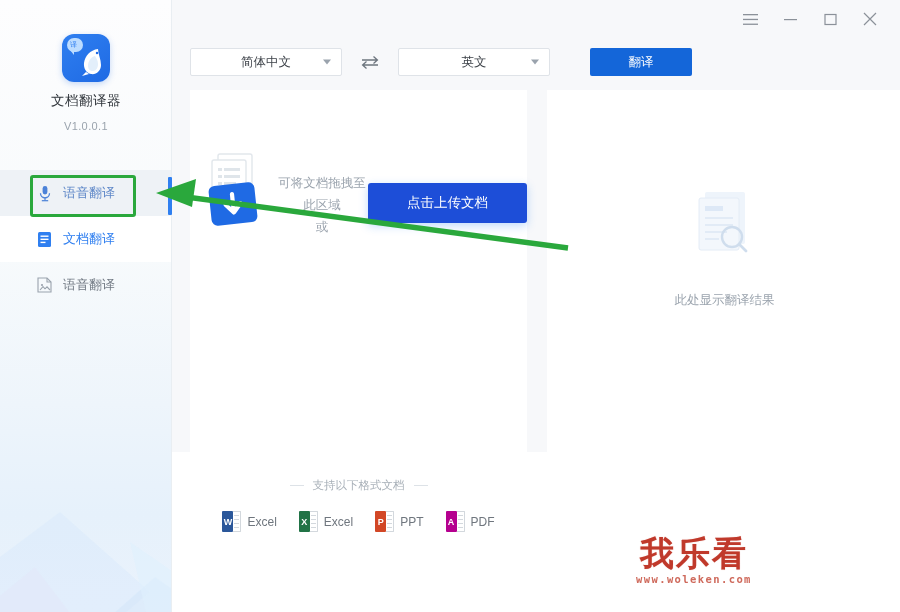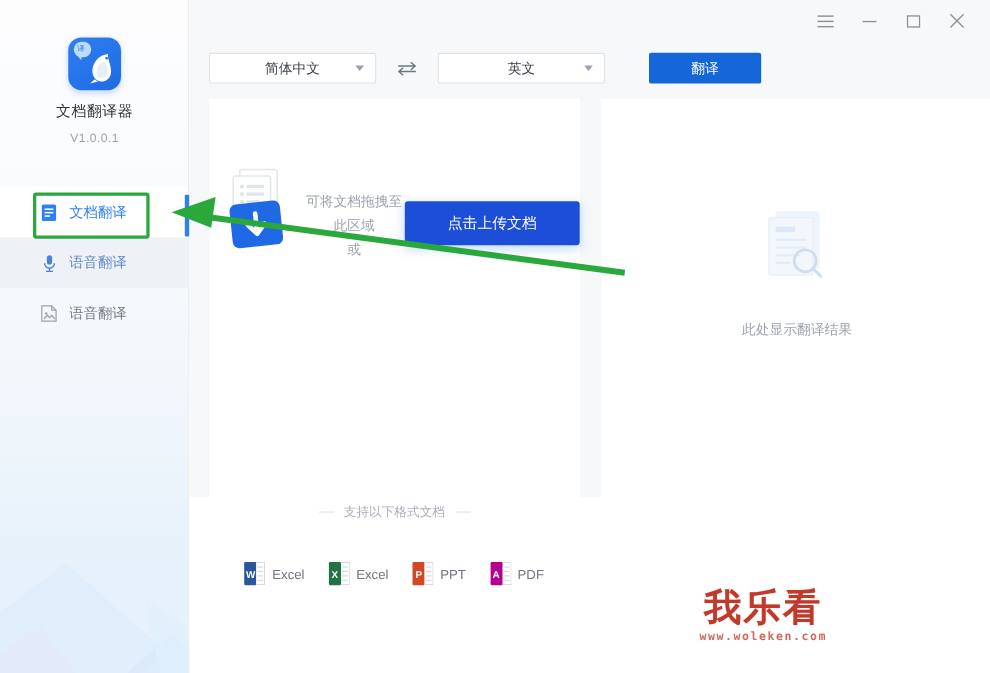--- a/index.html
+++ b/index.html
@@ -205,21 +205,21 @@
     background: #1d4ed8;
     border-radius: 3px;
     color: #fff; font-size: 13.5px;
     display: flex; align-items: center; justify-content: center;
     cursor: pointer;
     box-shadow: 0 3px 10px rgba(31,124,242,.28);
   }
 
   .formats {
     position: absolute; left: 0; right: 0; bottom: 42px;
-    display: flex; flex-direction: column; align-items: center; gap: 20px;
+    display: flex; flex-direction: column; align-items: center;
   }
   .fmt-head {
     display: flex; align-items: center; gap: 9px;
     font-size: 11.5px; color: #a8b0b8;
     margin-bottom: 18px;
   }
   .fmt-head .dash { width: 14px; height: 1px; background: #dde2e7; }
   .fmt-row { display: flex; align-items: center; gap: 22px; }
   .fmt { display: flex; align-items: center; gap: 6px; font-size: 12px; color: #6f767e; }
   .fmt-ico {
@@ -298,42 +298,42 @@
           <circle cx="21" cy="10" r="1.2" fill="#1f6ae4"></circle>
           <path d="M10 29 L6 33 L13 31 Z" fill="#ffffff"></path>
         </svg>
       </div>
       <div class="app-name">文档翻译器</div>
       <div class="app-ver">V1.0.0.1</div>
     </div>
 
     <div class="nav">
 
+      <div class="nav-item soft">
+        <span class="nav-ico">
+          <svg width="14" height="17" viewBox="0 0 14 17">
+            <rect x="4.6" y="1" width="4.8" height="8.5" rx="2.4" fill="#4b82d8"></rect>
+            <path d="M2.5 8.3 a4.5 4.5 0 0 0 9 0" stroke="#4b82d8" stroke-width="1.3" fill="none"></path>
+            <rect x="6.4" y="12.3" width="1.2" height="3" fill="#4b82d8"></rect>
+            <rect x="3.8" y="15.1" width="6.4" height="1.2" fill="#4b82d8"></rect>
+          </svg>
+        </span>
+        <span>语音翻译</span>
+      </div>
+
       <div class="nav-item active">
         <span class="nav-ico">
           <svg width="16" height="17" viewBox="0 0 16 17">
             <rect x="1" y="1" width="13" height="15" rx="1.5" fill="#2f7ff0"></rect>
             <rect x="3.5" y="4.5" width="8" height="1.4" fill="#ffffff"></rect>
             <rect x="3.5" y="7.6" width="8" height="1.4" fill="#ffffff"></rect>
             <rect x="3.5" y="10.7" width="5" height="1.4" fill="#ffffff"></rect>
           </svg>
         </span>
         <span>文档翻译</span>
-      </div>
-
-      <div class="nav-item soft">
-        <span class="nav-ico">
-          <svg width="14" height="17" viewBox="0 0 14 17">
-            <rect x="4.6" y="1" width="4.8" height="8.5" rx="2.4" fill="#4b82d8"></rect>
-            <path d="M2.5 8.3 a4.5 4.5 0 0 0 9 0" stroke="#4b82d8" stroke-width="1.3" fill="none"></path>
-            <rect x="6.4" y="12.3" width="1.2" height="3" fill="#4b82d8"></rect>
-            <rect x="3.8" y="15.1" width="6.4" height="1.2" fill="#4b82d8"></rect>
-          </svg>
-        </span>
-        <span>语音翻译</span>
       </div>
 
       <div class="nav-item plain">
         <span class="nav-ico">
           <svg width="16" height="16" viewBox="0 0 16 16">
             <path d="M1 1 h9 l4 4 v10 h-13 z" fill="none" stroke="#9aa3ad" stroke-width="1.1"></path>
             <path d="M10 1 v4 h4" fill="none" stroke="#9aa3ad" stroke-width="1.1"></path>
             <circle cx="5" cy="8" r="1.1" fill="#9aa3ad"></circle>
             <path d="M3 13 l3-3.4 2 2.2 2-2 3 3.2" fill="none" stroke="#9aa3ad" stroke-width="1.1"></path>
           </svg>

